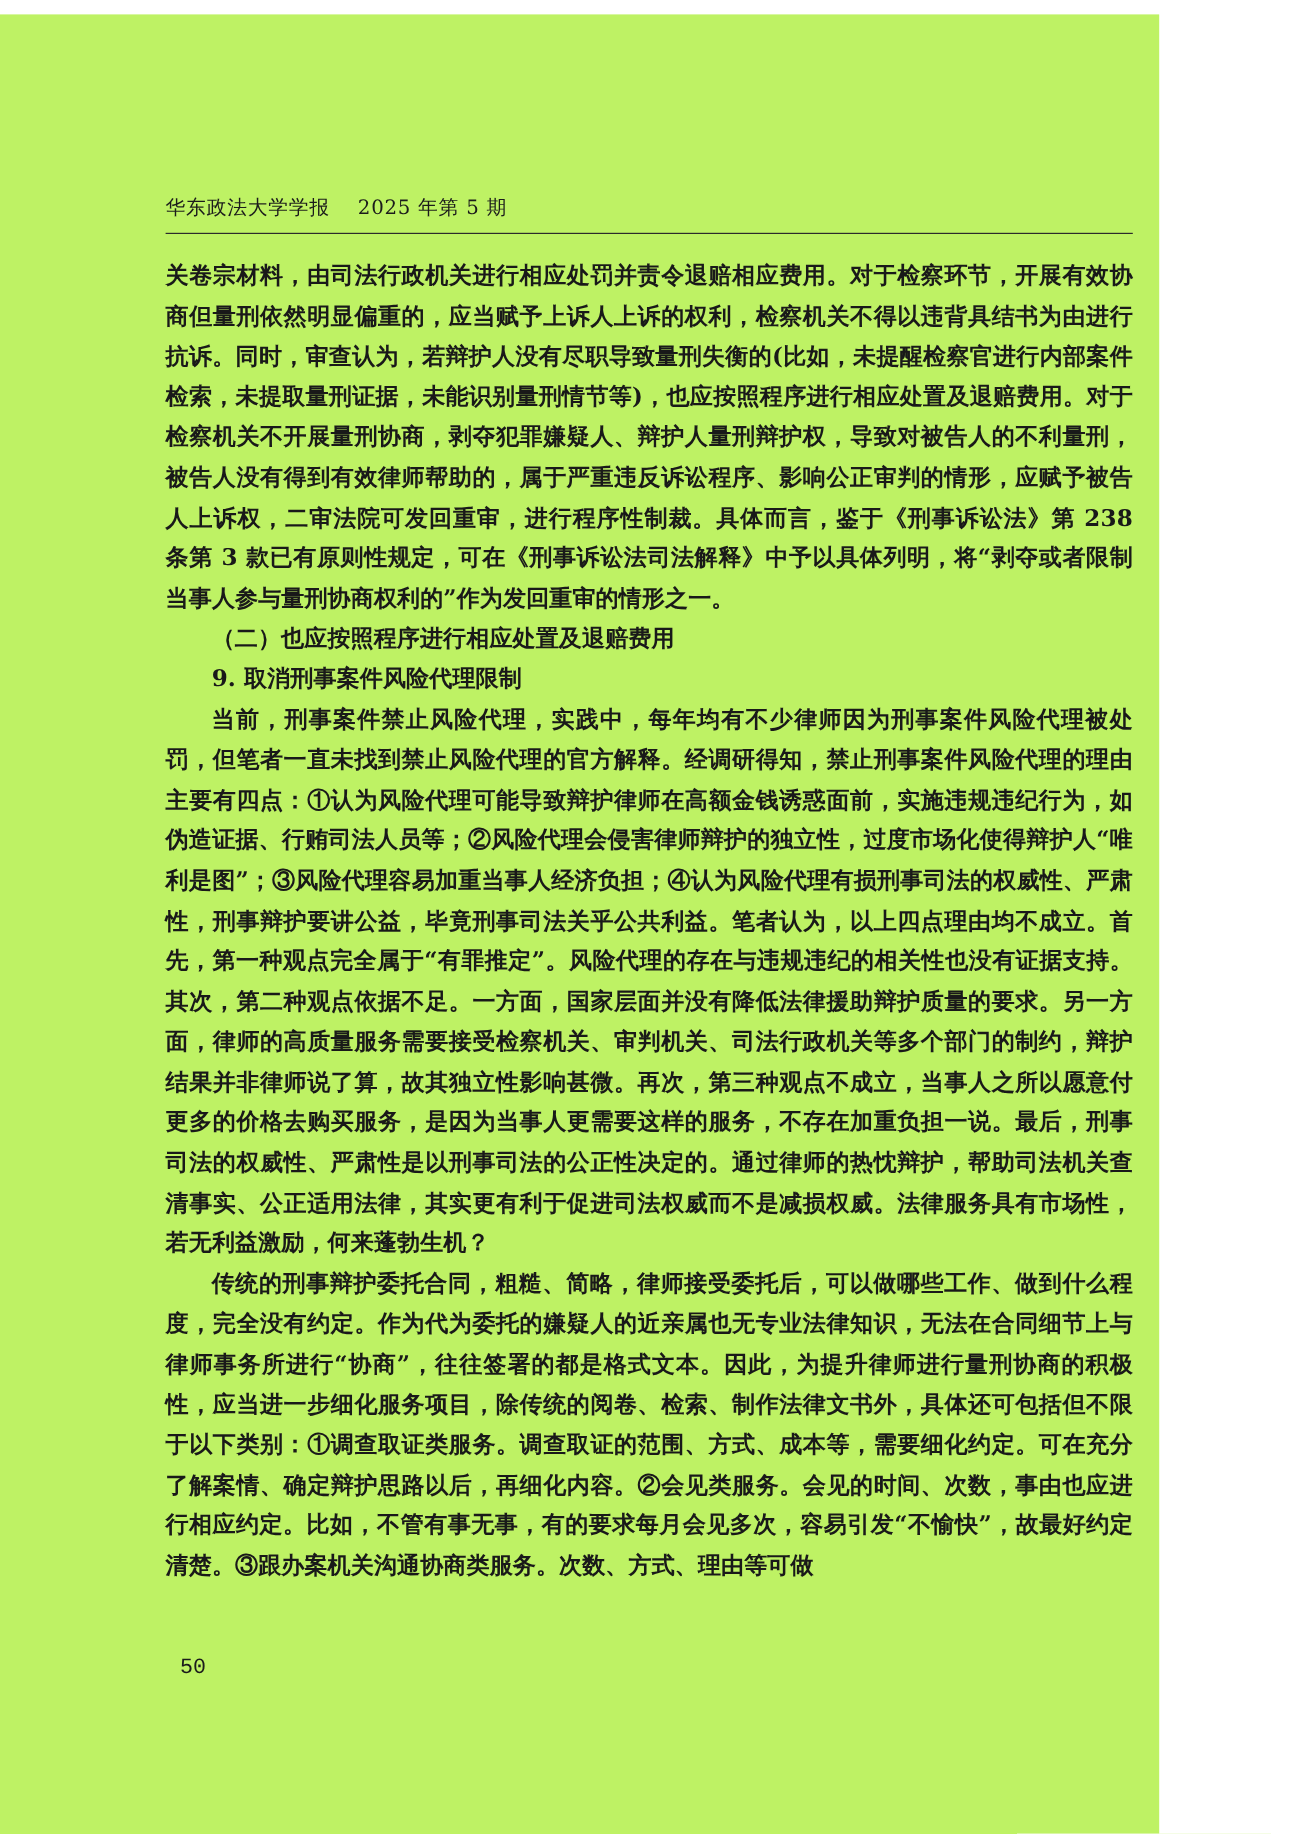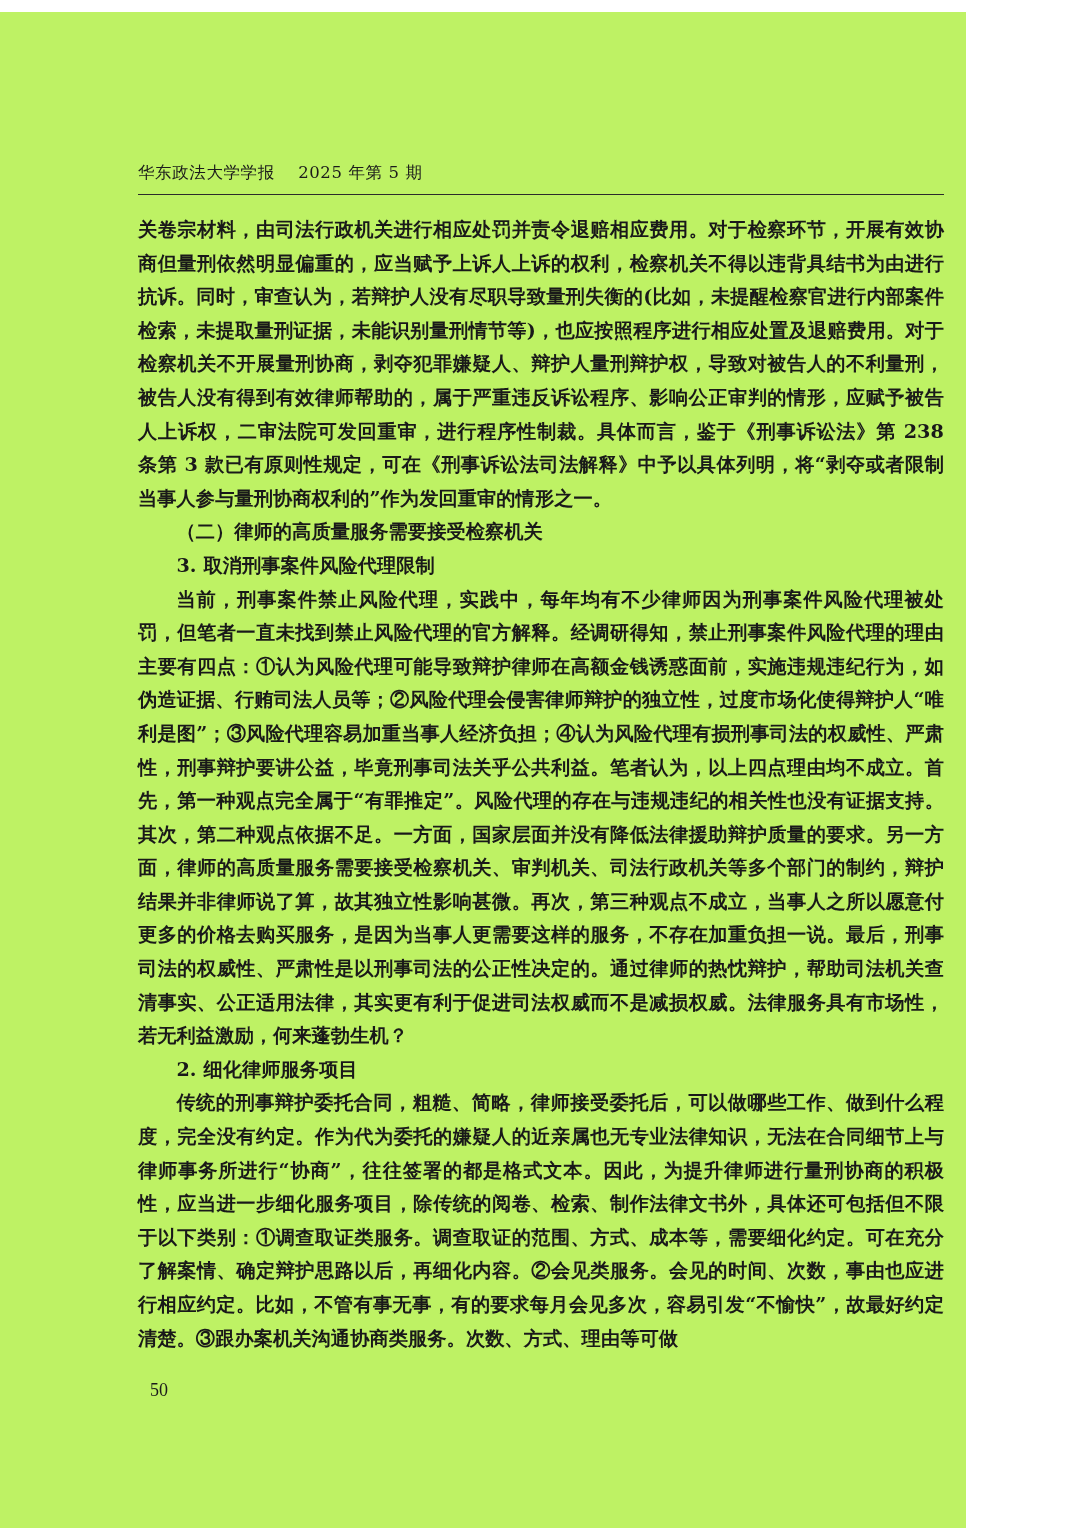--- a/index.html
+++ b/index.html
@@ -62,46 +62,45 @@
   .numhead {
     text-indent: 2em;
     font-weight: 700;
   }
   .folio {
     position: absolute;
     left: 150px;
     top: 1368px;
     font-size: 18px;
     color: #1b1b1b;
-    font-family: Liberation Serif, serif;
+    font-family: Liberation Mono, monospace;
   }
 </style>
 </head>
 <body>
 
 <div class="page">
 
   <div class="content">
 
     <div class="running-head">华东政法大学学报    2025 年第 5 期</div>
 
     <div class="rule"></div>
 
     <div class="body-text">
       <p class="no-indent">关卷宗材料，由司法行政机关进行相应处罚并责令退赔相应费用。对于检察环节，开展有效协商但量刑依然明显偏重的，应当赋予上诉人上诉的权利，检察机关不得以违背具结书为由进行抗诉。同时，审查认为，若辩护人没有尽职导致量刑失衡的(比如，未提醒检察官进行内部案件检索，未提取量刑证据，未能识别量刑情节等)，也应按照程序进行相应处置及退赔费用。对于检察机关不开展量刑协商，剥夺犯罪嫌疑人、辩护人量刑辩护权，导致对被告人的不利量刑，被告人没有得到有效律师帮助的，属于严重违反诉讼程序、影响公正审判的情形，应赋予被告人上诉权，二审法院可发回重审，进行程序性制裁。具体而言，鉴于《刑事诉讼法》第 238 条第 3 款已有原则性规定，可在《刑事诉讼法司法解释》中予以具体列明，将“剥夺或者限制当事人参与量刑协商权利的”作为发回重审的情形之一。</p>
 
-      <p class="subhead">（二）律师的高质量服务需要接受检察机关</p>
+      <p class="subhead">（二）也应按照程序进行相应处置及退赔费用</p>
 
 
-      <p class="numhead">3. 取消刑事案件风险代理限制</p>
+      <p class="numhead">9. 取消刑事案件风险代理限制</p>
 
       <p class="indent">当前，刑事案件禁止风险代理，实践中，每年均有不少律师因为刑事案件风险代理被处罚，但笔者一直未找到禁止风险代理的官方解释。经调研得知，禁止刑事案件风险代理的理由主要有四点：①认为风险代理可能导致辩护律师在高额金钱诱惑面前，实施违规违纪行为，如伪造证据、行贿司法人员等；②风险代理会侵害律师辩护的独立性，过度市场化使得辩护人“唯利是图”；③风险代理容易加重当事人经济负担；④认为风险代理有损刑事司法的权威性、严肃性，刑事辩护要讲公益，毕竟刑事司法关乎公共利益。笔者认为，以上四点理由均不成立。首先，第一种观点完全属于“有罪推定”。风险代理的存在与违规违纪的相关性也没有证据支持。其次，第二种观点依据不足。一方面，国家层面并没有降低法律援助辩护质量的要求。另一方面，律师的高质量服务需要接受检察机关、审判机关、司法行政机关等多个部门的制约，辩护结果并非律师说了算，故其独立性影响甚微。再次，第三种观点不成立，当事人之所以愿意付更多的价格去购买服务，是因为当事人更需要这样的服务，不存在加重负担一说。最后，刑事司法的权威性、严肃性是以刑事司法的公正性决定的。通过律师的热忱辩护，帮助司法机关查清事实、公正适用法律，其实更有利于促进司法权威而不是减损权威。法律服务具有市场性，若无利益激励，何来蓬勃生机？</p>
 
 
-      <p class="numhead">2. 细化律师服务项目</p>
 
       <p class="indent">传统的刑事辩护委托合同，粗糙、简略，律师接受委托后，可以做哪些工作、做到什么程度，完全没有约定。作为代为委托的嫌疑人的近亲属也无专业法律知识，无法在合同细节上与律师事务所进行“协商”，往往签署的都是格式文本。因此，为提升律师进行量刑协商的积极性，应当进一步细化服务项目，除传统的阅卷、检索、制作法律文书外，具体还可包括但不限于以下类别：①调查取证类服务。调查取证的范围、方式、成本等，需要细化约定。可在充分了解案情、确定辩护思路以后，再细化内容。②会见类服务。会见的时间、次数，事由也应进行相应约定。比如，不管有事无事，有的要求每月会见多次，容易引发“不愉快”，故最好约定清楚。③跟办案机关沟通协商类服务。次数、方式、理由等可做</p>
     </div>
 
   </div>
 
   <div class="folio">50</div>
 
 </div>
 

